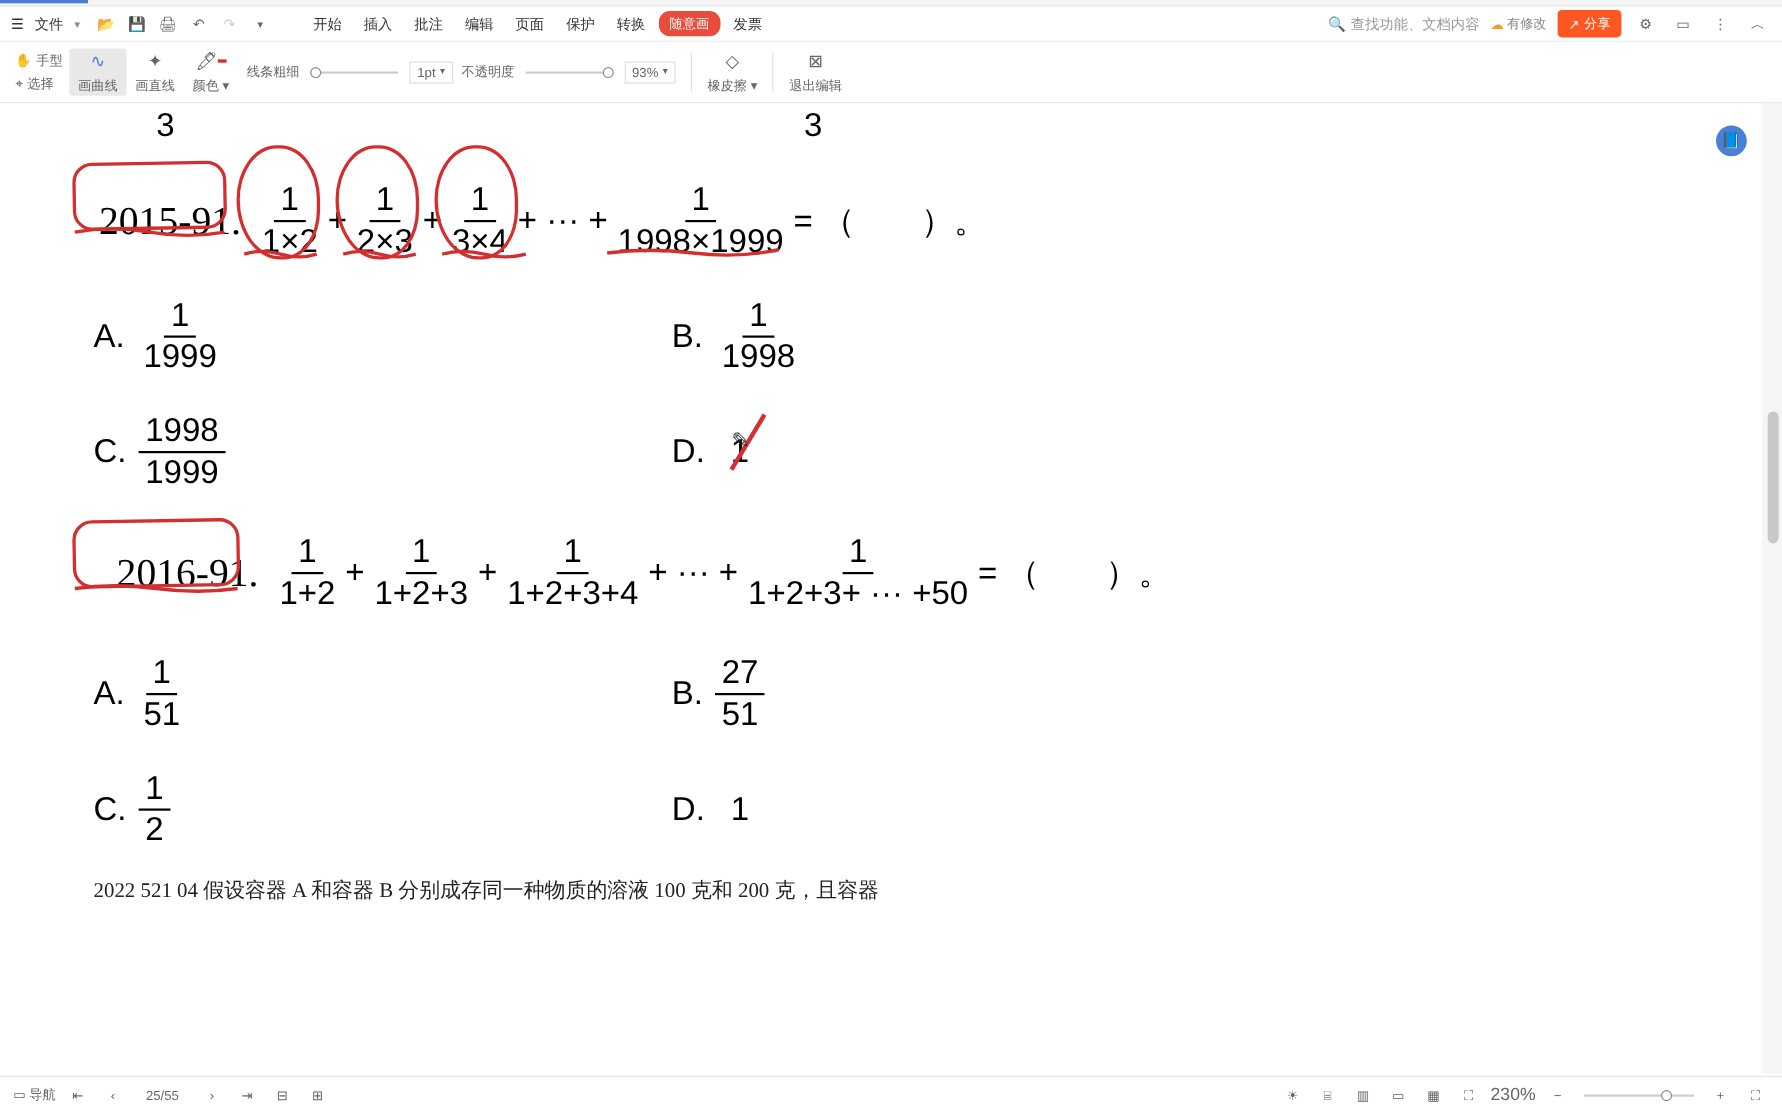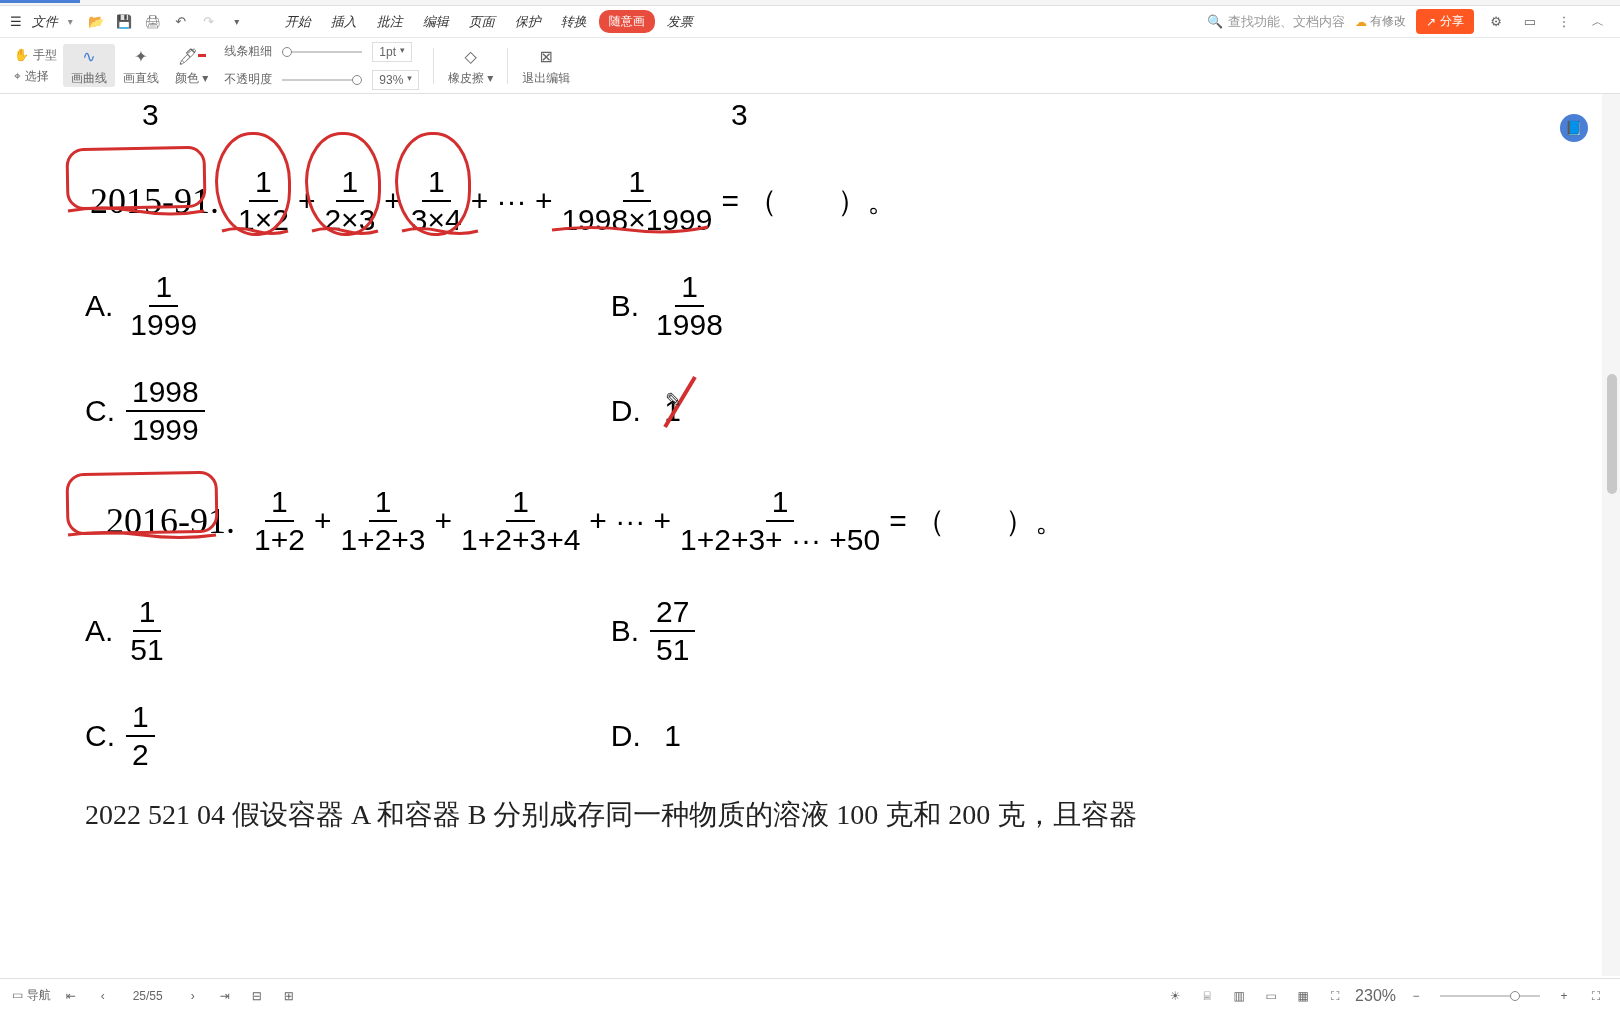--- a/index.html
+++ b/index.html
@@ -1,20 +1,20 @@
 <!DOCTYPE html>
 <html><head>
 <meta charset="utf-8">
 <style>
 * { margin: 0; padding: 0; box-sizing: border-box; font-family: "Microsoft YaHei", sans-serif; }
 body { background: #fff; width: 1620px; height: 1012px; overflow: hidden; position: relative; }
 .tab-strip { height: 6px; background: #f5f5f5; border-bottom: 1px solid #e0e0e0; }
 .tab-strip .active-tab { width: 80px; height: 3px; background: #4a7fd6; }
 .menu-bar { height: 32px; background: #fff; border-bottom: 1px solid #e8e8e8; display: flex; align-items: center; padding: 0 10px; gap: 4px; font-size: 13px; color: #333; }
-.menu-item { padding: 4px 8px; cursor: pointer; font-style: italic; }
+.menu-item { padding: 4px 8px; cursor: pointer; }
 .file-menu { display: flex; align-items: center; gap: 2px; margin-right: 8px; }
 .icon-btn { width: 24px; height: 24px; display: flex; align-items: center; justify-content: center; cursor: pointer; color: #666; }
 .pill-red { background: #e84c3d; color: #fff; padding: 3px 10px; border-radius: 10px; font-size: 12px; }
 .right-tools { margin-left: auto; display: flex; align-items: center; gap: 10px; }
 .search-box { display: flex; align-items: center; color: #999; font-size: 13px; gap: 4px; }
 .share-btn { background: #ff5722; color: #fff; padding: 4px 10px; border-radius: 4px; font-size: 12px; display: flex; align-items: center; gap: 4px; }
 .modify-label { color: #888; font-size: 12px; display: flex; align-items: center; gap: 3px; }
 .ribbon { height: 56px; background: #fff; border-bottom: 1px solid #e0e0e0; display: flex; align-items: center; padding: 0 14px; gap: 0; font-size: 12px; color: #666; }
 .ribbon-group { display: flex; flex-direction: column; align-items: center; padding: 0 8px; gap: 2px; }
 .ribbon-row { display: flex; align-items: center; gap: 4px; }
@@ -115,21 +115,21 @@
     <span>画曲线</span>
   </div>
   <div class="ribbon-group">
     <div class="ribbon-icon">✦</div>
     <span>画直线</span>
   </div>
   <div class="ribbon-group">
     <div class="ribbon-icon">🖊<div style="width:20px;height:3px;background:#d32f2f;margin-top:-2px"></div></div>
     <span><span>颜色</span> ▾</span>
   </div>
-  <div style="display:flex;flex-direction:column;gap:8px;padding:0 8px">
+  <div style="display:flex;flex-direction:row;gap:8px;padding:0 8px">
     <div class="ribbon-row">
       <span>线条粗细</span>
       <div class="slider-track">
           <div class="slider-knob" style="left:0"></div>
         </div>
       <div class="pt-box">
           <span>1pt</span>
           <span style="font-size:9px">▾</span>
         </div>
     </div>
@@ -256,21 +256,21 @@
     <div class="opt" style="width:590px">
         <span>C.</span>
         <span class="frac">
           <span class="num">1</span>
           <span class="den">2</span>
         </span>
       </div>
     <div class="opt"><span>D.</span>&nbsp;<span>1</span></div>
   </div>
 
-  <div style="position:absolute;left:85px;top:702px;font-family:'Times New Roman',serif;font-size:28px;white-space:nowrap;color:#222">2022 521 04 假设容器 A 和容器 B 分别成存同一种物质的溶液 100 克和 200 克，且容器</div>
+  <div style="position:absolute;left:85px;top:702px;font-family:'Times New Roman',serif;font-size:19px;white-space:nowrap;color:#222">2022 521 04 假设容器 A 和容器 B 分别成存同一种物质的溶液 100 克和 200 克，且容器</div>
 
   <div class="red-box" style="left:66px;top:53px;width:140px;height:62px;transform:rotate(-1deg)"></div>
   <svg style="position:absolute;left:66px;top:110px;width:140px;height:14px">
       <path d="M2,7 Q35,1 70,7 T138,7" stroke="#d32f2f" stroke-width="3" fill="none"></path>
     </svg>
 
   <div class="red-circle" style="left:215px;top:38px;width:76px;height:104px"></div>
   <svg style="position:absolute;left:220px;top:130px;width:70px;height:14px">
       <path d="M2,7 Q18,2 35,7 T68,7" stroke="#d32f2f" stroke-width="3" fill="none"></path>
     </svg>

